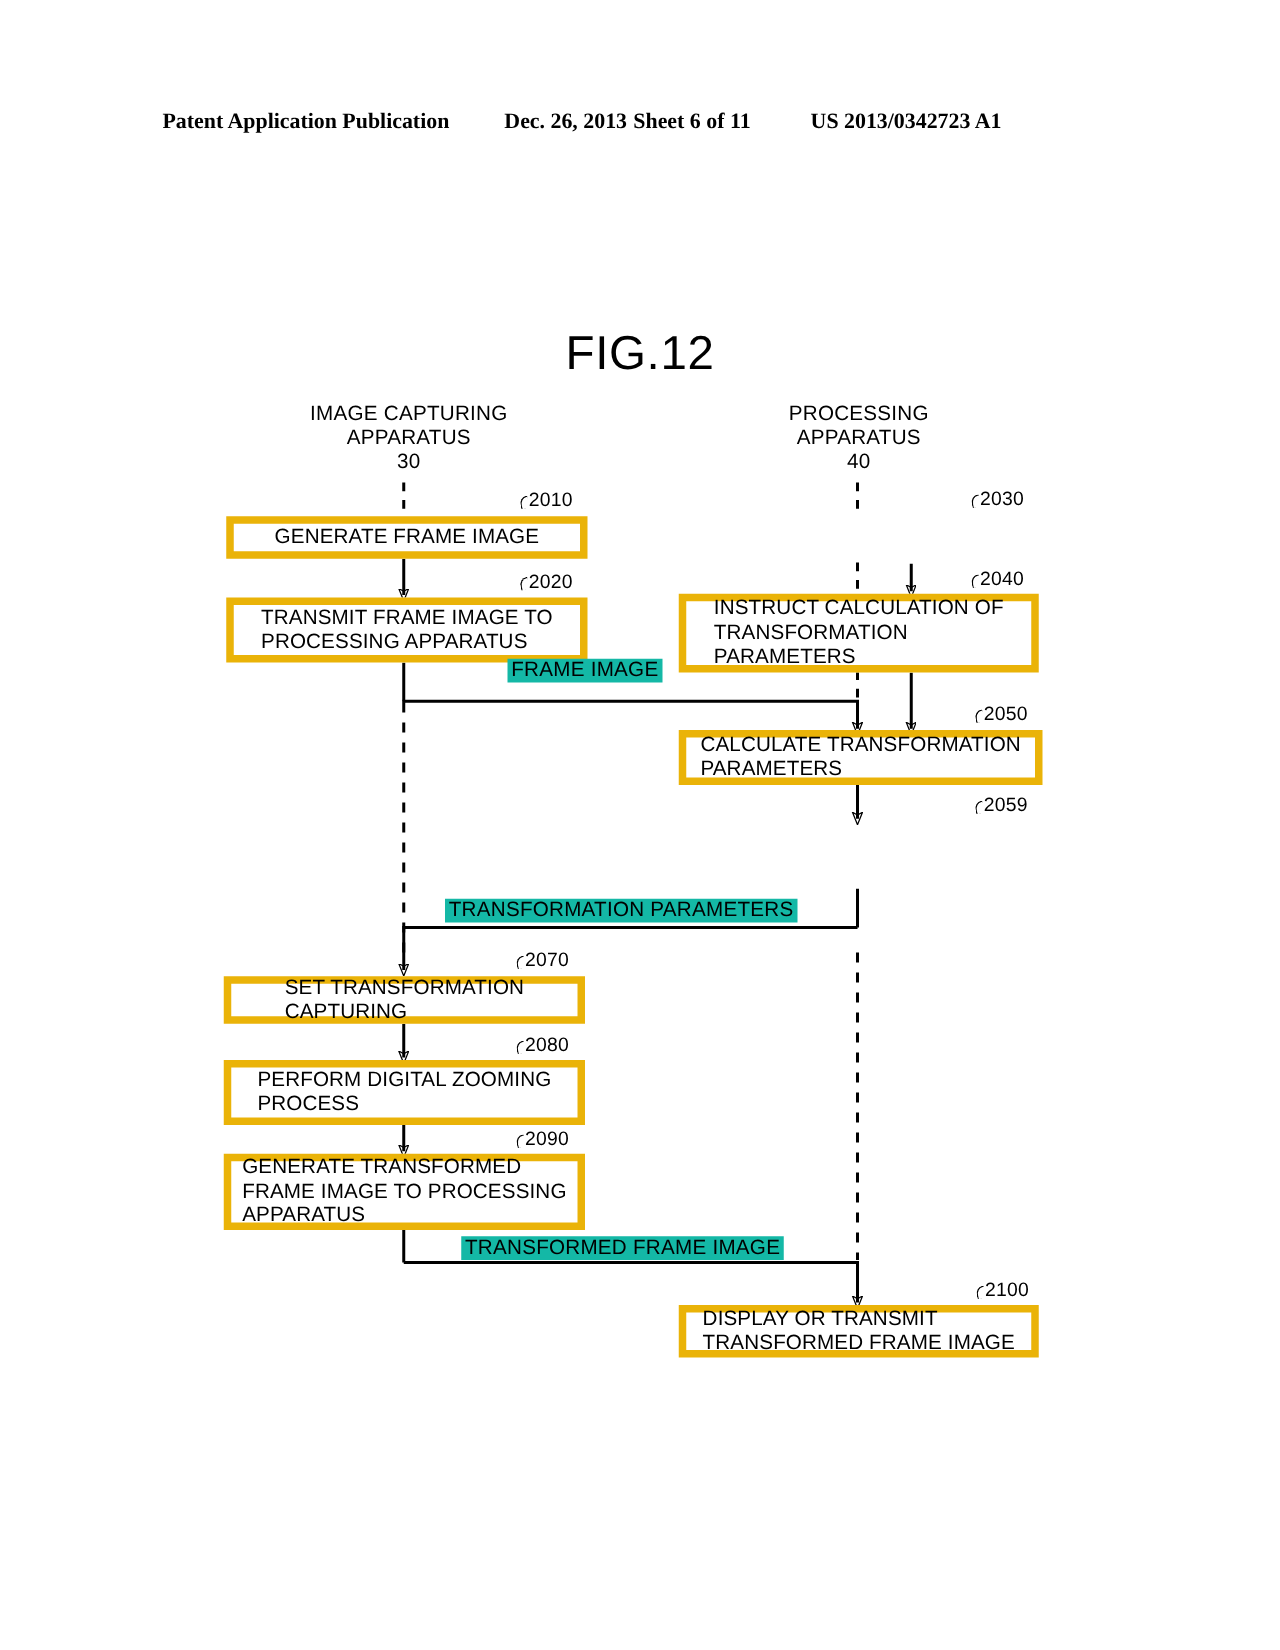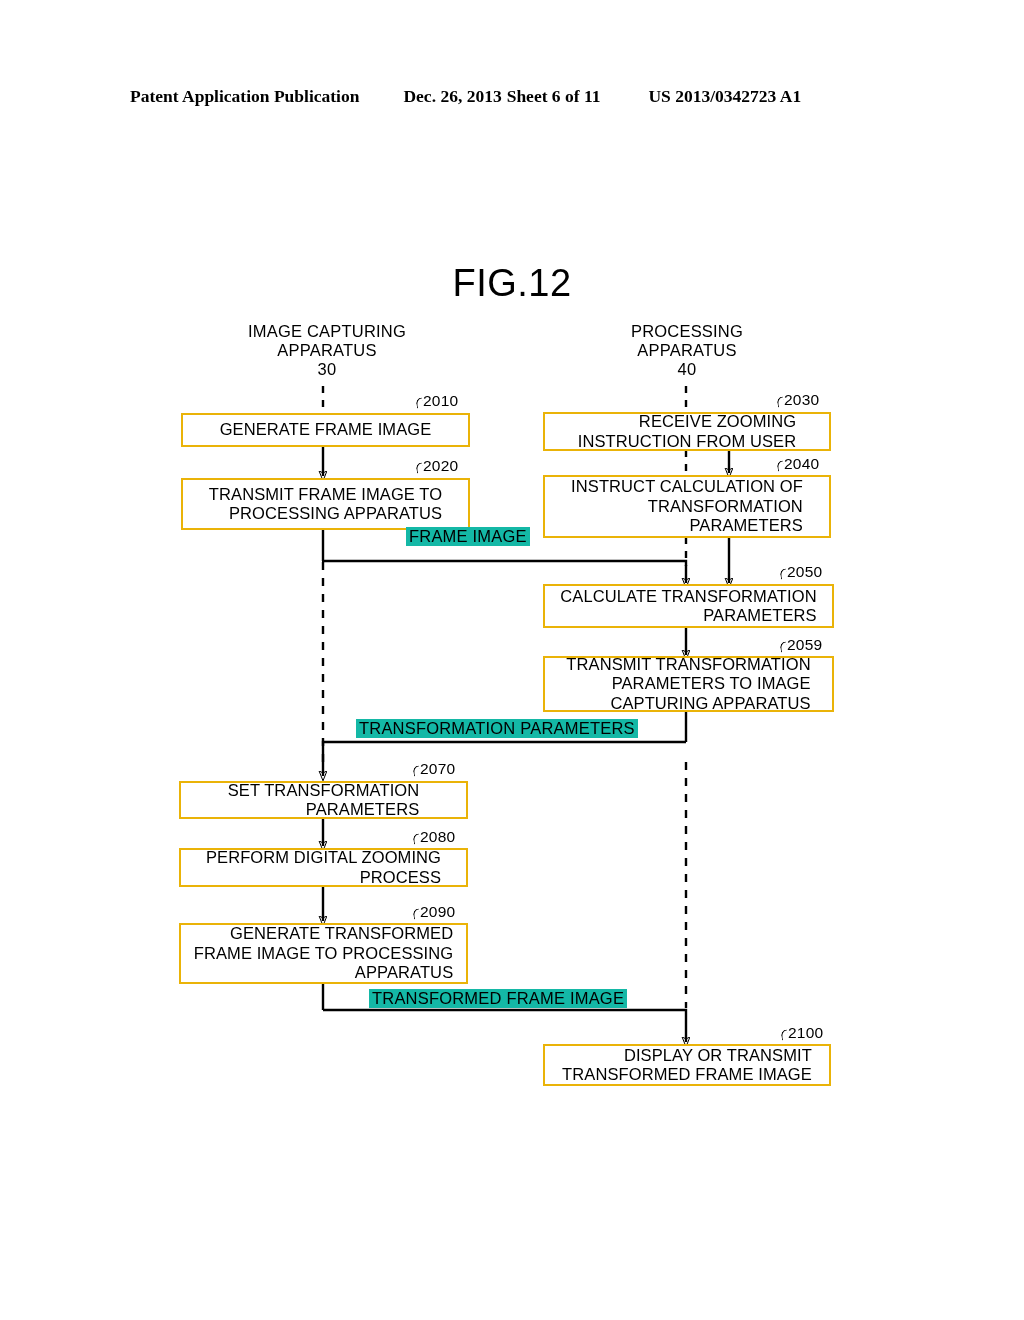--- a/index.html
+++ b/index.html
@@ -67,26 +67,26 @@
     white-space: pre-line;
     letter-spacing: 0.2px;
   }
   .lane-head.left  { left: 182px; top: 322px; width: 290px; }
   .lane-head.right { left: 543px; top: 322px; width: 288px; }
 
   
   .pbox {
     position: absolute;
     box-sizing: border-box;
-    border: 2px solid #eab308;
+    border: 6px solid #eab308;
     background: #fff;
     display: flex;
     align-items: center;
     justify-content: center;
-    text-align: right;
+    text-align: left;
     font-size: 16.5px;
     line-height: 19.5px;
     letter-spacing: 0.1px;
     white-space: pre-line;
     padding: 0 4px;
   }
 
   
   .ref {
     position: absolute;
@@ -198,35 +198,30 @@
     <line x1="323" y1="887" x2="323" y2="921" stroke-width="2.4" marker-end="url(#arrow)"></line>
 
     <polyline points="323,984 323,1010" stroke-width="2.4"></polyline>
     <polyline points="323,1010 686,1010 686,1042" stroke-width="2.4" marker-end="url(#arrow)"></polyline>
   </svg>
 
   <div class="pbox" style="left:181px; top:413px;  width:289px; height:34px;">GENERATE FRAME IMAGE</div>
   <div class="pbox" style="left:181px; top:478px;  width:289px; height:52px;">TRANSMIT FRAME IMAGE TO
 PROCESSING APPARATUS</div>
 
-  <div class="pbox" style="left:543px; top:412px;  width:288px; height:39px;">RECEIVE ZOOMING
-INSTRUCTION FROM USER</div>
   <div class="pbox" style="left:543px; top:475px;  width:288px; height:63px;">INSTRUCT CALCULATION OF
 TRANSFORMATION
 PARAMETERS</div>
 
   <div class="pbox" style="left:543px; top:584px;  width:291px; height:44px;">CALCULATE TRANSFORMATION
 PARAMETERS</div>
-  <div class="pbox" style="left:543px; top:656px;  width:291px; height:56px;">TRANSMIT TRANSFORMATION
-PARAMETERS TO IMAGE
-CAPTURING APPARATUS</div>
 
   <div class="pbox" style="left:179px; top:781px;  width:289px; height:38px;">SET TRANSFORMATION
-PARAMETERS</div>
-  <div class="pbox" style="left:179px; top:848px;  width:289px; height:39px;">PERFORM DIGITAL ZOOMING
+CAPTURING</div>
+  <div class="pbox" style="left:179px; top:848px;  width:289px; height:52px;">PERFORM DIGITAL ZOOMING
 PROCESS</div>
   <div class="pbox" style="left:179px; top:923px;  width:289px; height:61px;">GENERATE TRANSFORMED
 FRAME IMAGE TO PROCESSING
 APPARATUS</div>
 
   <div class="pbox" style="left:543px; top:1044px; width:288px; height:42px;">DISPLAY OR TRANSMIT
 TRANSFORMED FRAME IMAGE</div>
 
   <div class="ref" style="left:414px; top:392px;"><span class="hook"></span><span>2010</span></div>
   <div class="ref" style="left:414px; top:457px;"><span class="hook"></span><span>2020</span></div>

